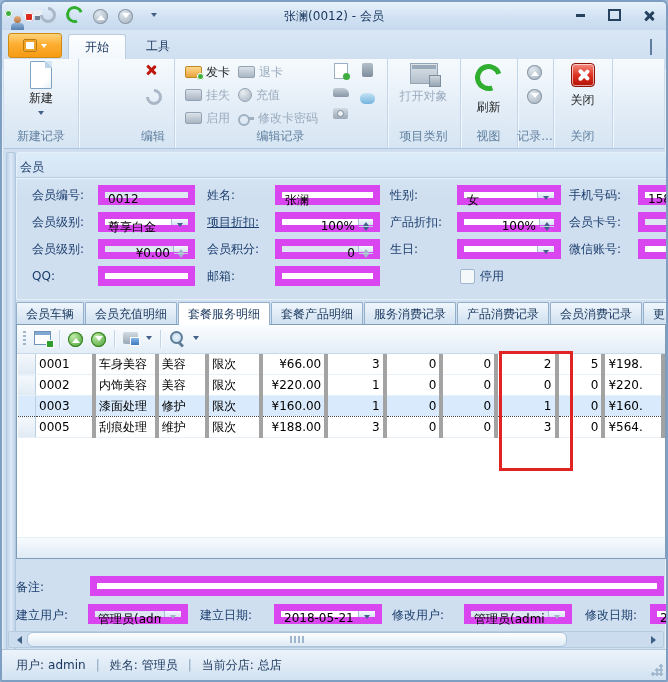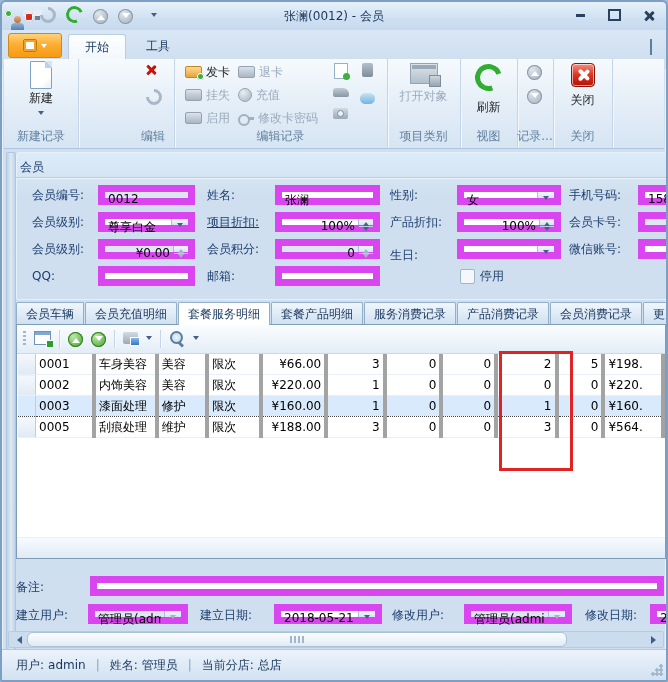--- a/index.html
+++ b/index.html
@@ -359,21 +359,21 @@
     <span class="v">0</span>
     <span class="spn" data-name="spinner">
         <i>
           <span class="t t-u-s"></span>
         </i>
         <i>
           <span class="t t-d-s"></span>
         </i>
       </span>
   </div>
-  <div class="flabel" style="left:388px;top:243px;text-align:center;" data-name="birthday-label">生日:</div>
+  <div class="flabel" style="left:388px;top:237px;text-align:center;" data-name="birthday-label">生日:</div>
   <div class="fld" style="left:455px;top:237px;width:104px;" data-name="birthday-field">
     <span class="v"></span>
     <span class="ddb" data-name="dropdown-icon">
         <span class="t t-d sm"></span>
       </span>
   </div>
   <div class="flabel" style="left:567px;top:237px;" data-name="wechat-label">微信账号:</div>
   <div class="fld" style="left:636px;top:237px;width:60px;" data-name="wechat-field">
       <span class="v"></span>
     </div>

